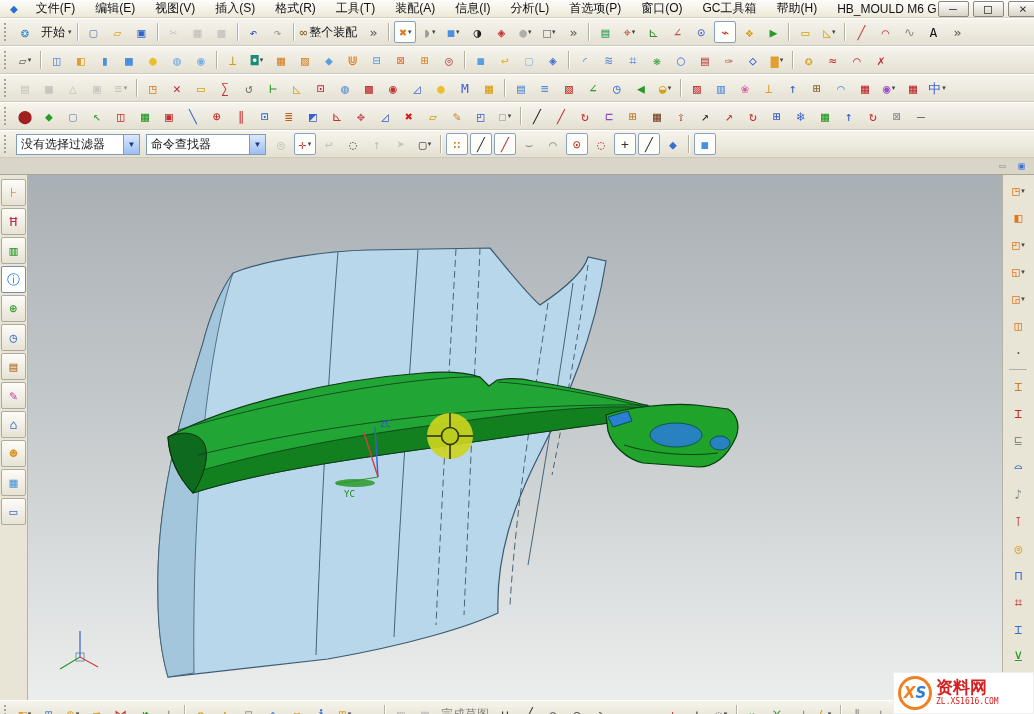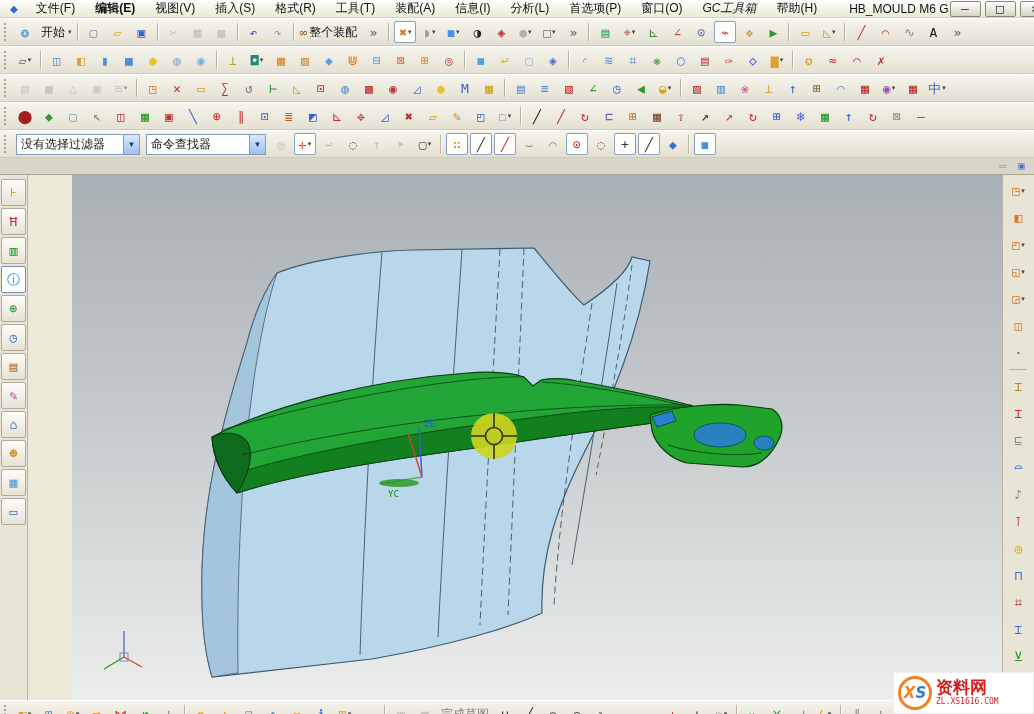--- a/index.html
+++ b/index.html
@@ -3,21 +3,21 @@
 <meta charset="utf-8">
 <style>
   html,body{margin:0;padding:0;background:#888;}
   #app{position:relative;width:1034px;height:714px;overflow:hidden;background:#ece9d8;
        font-family:"Liberation Sans","DejaVu Sans",sans-serif;font-size:12px;color:#222;user-select:none;}
   
   .menubar{height:17px;display:flex;align-items:center;background:linear-gradient(#fdfdfb,#ece9d8);
            border-bottom:1px solid #d4d0c2;padding-left:2px;white-space:nowrap;}
   .menubar .tbtn{height:15px;min-width:0;padding:0 6px;font-family:inherit;font-size:12px;}
   .menubar .lb{font-size:12px;color:#111;}
-  .doc-title{margin-left:22px;font-size:12px;color:#111;}
+  .doc-title{margin-left:10px;font-size:12px;color:#111;}
   .win-controls{margin-left:auto;display:flex;gap:2px;padding-right:3px;}
   .win-controls .tbtn{width:17px;height:14px;border:1px solid #8a8a7a;background:linear-gradient(#fefefe,#d8d4c6);border-radius:2px;}
   
   .trow{height:26px;display:flex;align-items:center;background:linear-gradient(#f6f4ec,#e4e0d2);
         border-top:1px solid #fff;border-bottom:1px solid #cdc9bb;padding-left:2px;overflow:hidden;white-space:nowrap;}
   .grip{width:3px;height:18px;border-left:2px dotted #a8a494;margin:0 4px 0 2px;flex:0 0 auto;}
   .tbtn{display:inline-flex;align-items:center;justify-content:center;min-width:20px;height:20px;margin:0 1px;
         border:1px solid transparent;border-radius:2px;flex:0 0 auto;cursor:default;}
   .gl{font-family:"DejaVu Sans Mono","DejaVu Sans",sans-serif;font-style:normal;font-weight:normal;font-size:13px;line-height:1;}
   .lb{font-style:normal;text-decoration:none;font-size:12px;margin:4px 2px;color:#111;}
@@ -33,21 +33,21 @@
               background:linear-gradient(#dce9fb,#9ebef0);border-left:1px solid #7f9db9;}
   
   .mdi-strip{height:16px;background:#d9d5c9;border-bottom:1px solid #a9a597;display:flex;align-items:center;justify-content:flex-end;padding-right:3px;}
   .mdi-strip .tbtn{height:13px;min-width:15px;}
   .mdi-strip .gl{font-size:10px;}
   
   .main{display:flex;height:525px;}
   .resbar{width:27px;background:#e8e4d6;border-right:1px solid #b6b2a4;display:flex;flex-direction:column;align-items:center;padding-top:3px;}
   .resbar .tbtn{width:23px;height:25px;margin:1px 0;border:1px solid #aeaa9c;background:linear-gradient(#fdfcf8,#e6e2d4);}
   .resbar .tbtn.active{background:#fff;border-color:#7a8ab0;}
-  .viewport{flex:1;position:relative;background:linear-gradient(180deg,#a9b0b5 0%,#c4c9cb 45%,#eceeed 100%);margin-left:44px;}
+  .viewport{flex:1;position:relative;background:linear-gradient(180deg,#a9b0b5 0%,#c4c9cb 45%,#eceeed 100%);}
   .viewport svg{position:absolute;left:0;top:0;}
   .righttb{width:31px;background:#e8e4d6;border-left:1px solid #b6b2a4;display:flex;flex-direction:column;align-items:center;padding-top:2px;overflow:hidden;}
   .righttb .tbtn{width:24px;height:23px;margin:1px 0;}
   .righttb .sep,.resbar .sep{width:18px;height:1px;margin:3px 0;}
   
   .bottombar{height:26px;display:flex;align-items:center;background:linear-gradient(#f6f4ec,#e0dccd);
              border-top:1px solid #fff;overflow:hidden;white-space:nowrap;padding-left:2px;}
   
   .watermark{position:absolute;right:0;bottom:0;width:141px;height:42px;background:#fff;z-index:20;
              display:flex;align-items:center;padding-left:4px;box-sizing:border-box;border:1px solid #eee;}
@@ -69,21 +69,21 @@
     <span style="display:inline-flex">
         <span class="tbtn">
           <b class="gl" style="color: rgb(42, 111, 208);">◆</b>
         </span>
       </span>
     <span style="display:inline-flex">
         <span class="tbtn">
           <s class="lb" style="text-decoration: none;">文件(F)</s>
         </span>
         <span class="tbtn">
-          <s class="lb" style="text-decoration: none; font-weight: bold;">编辑(E)</s>
+          <s class="lb" style="text-decoration: none;">编辑(E)</s>
         </span>
         <span class="tbtn">
           <s class="lb" style="text-decoration: none;">视图(V)</s>
         </span>
         <span class="tbtn">
           <s class="lb" style="text-decoration: none;">插入(S)</s>
         </span>
         <span class="tbtn">
           <s class="lb" style="text-decoration: none;">格式(R)</s>
         </span>
@@ -99,21 +99,21 @@
         <span class="tbtn">
           <s class="lb" style="text-decoration: none;">分析(L)</s>
         </span>
         <span class="tbtn">
           <s class="lb" style="text-decoration: none;">首选项(P)</s>
         </span>
         <span class="tbtn">
           <s class="lb" style="text-decoration: none;">窗口(O)</s>
         </span>
         <span class="tbtn">
-          <s class="lb" style="text-decoration: none; font-style: italic;">GC工具箱</s>
+          <s class="lb" style="text-decoration: none;">GC工具箱</s>
         </span>
         <span class="tbtn">
           <s class="lb" style="text-decoration: none;">帮助(H)</s>
         </span>
       </span>
     <span class="doc-title">HB_MOULD M6 G</span>
     <span class="win-controls">
         <span class="tbtn">
           <b class="gl" style="color: rgb(51, 51, 51);">—</b>
         </span>

